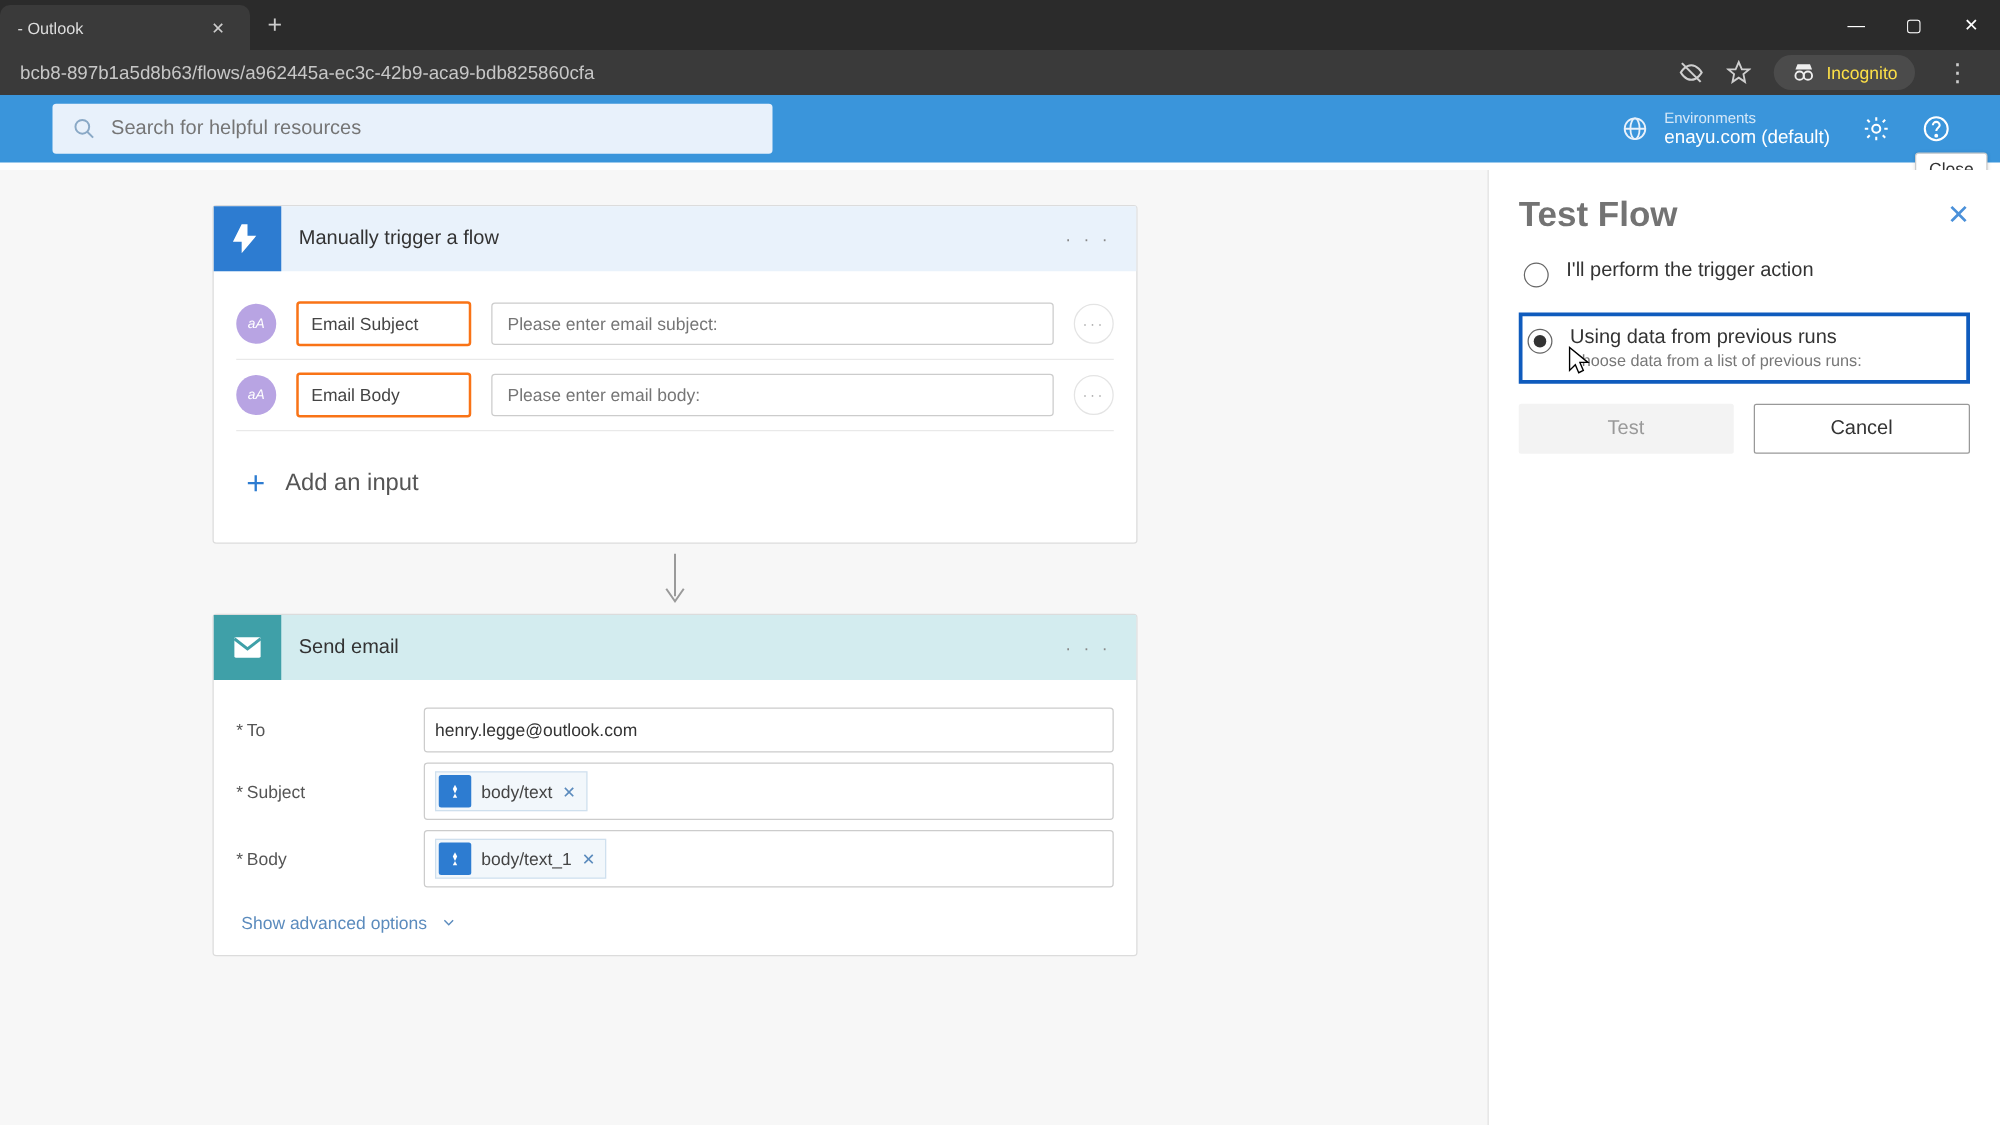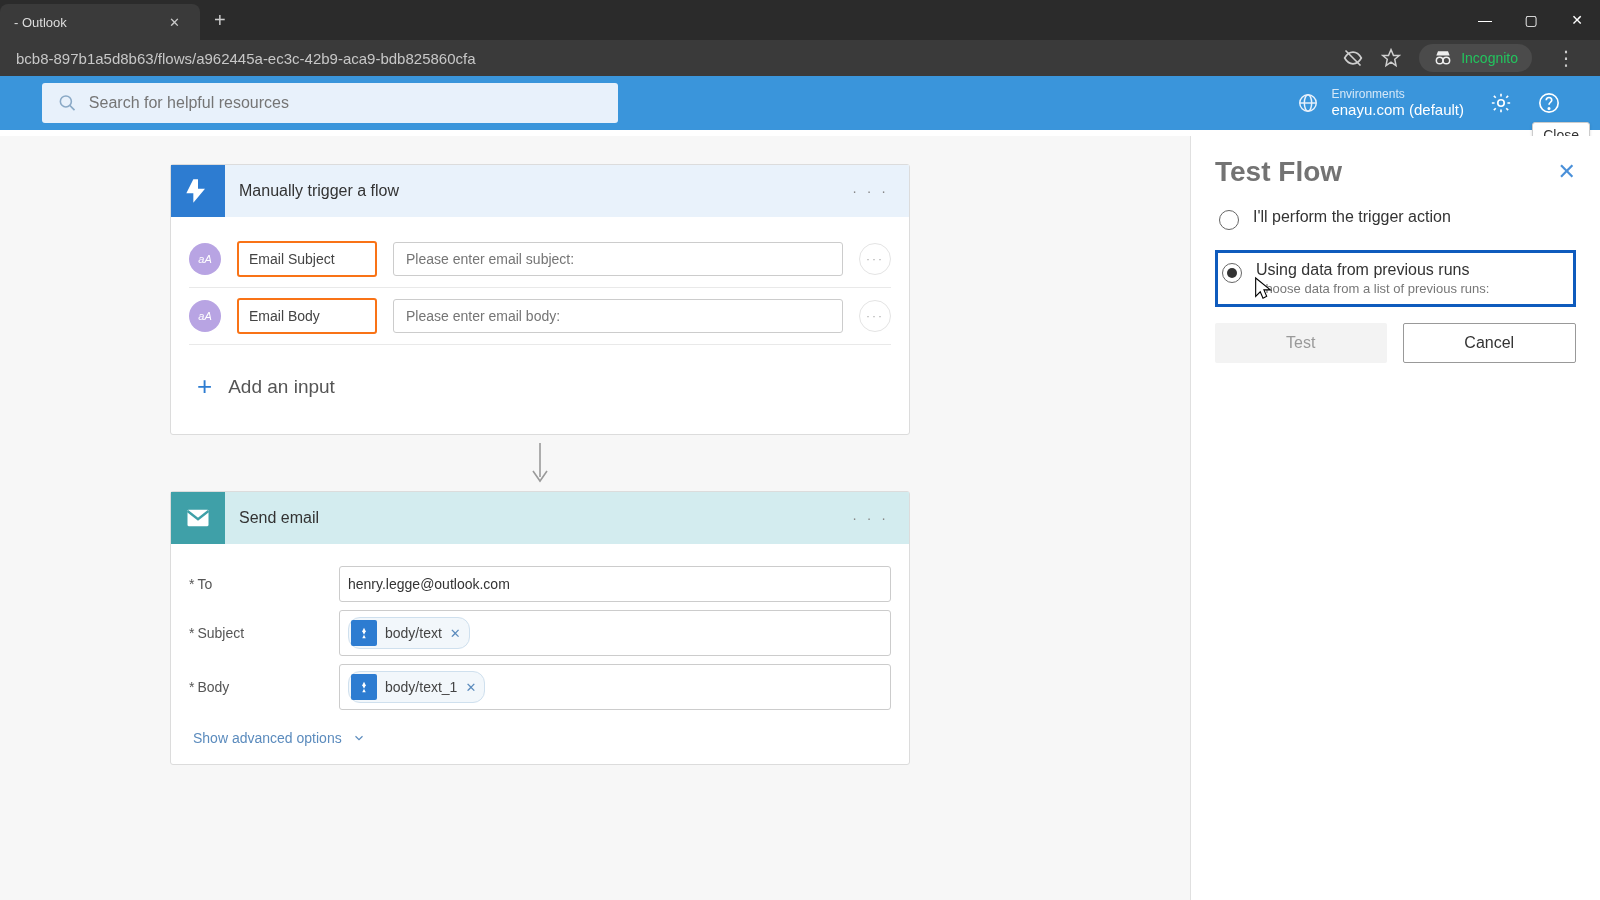--- a/index.html
+++ b/index.html
@@ -10,21 +10,21 @@
 .tab { background: #3a3a3a; height: 36px; margin-top: 4px; display: flex; align-items: center; padding: 0 14px; border-radius: 8px 8px 0 0; color: #ddd; font-size: 13px; min-width: 200px; }
 .tab-close { margin-left: auto; padding: 2px 6px; color: #ccc; cursor: pointer; }
 .new-tab { color: #ccc; font-size: 20px; padding: 0 14px; cursor: pointer; }
 .window-controls { margin-left: auto; display: flex; }
 .window-btn { width: 46px; height: 40px; display: flex; align-items: center; justify-content: center; color: #fff; font-size: 14px; }
 
 .address-row { background: #3a3a3a; height: 36px; display: flex; align-items: center; padding: 0 8px; }
 .url-text { color: #c7c7c7; font-size: 15px; margin-left: 8px; }
 .addr-icons { margin-left: auto; display: flex; align-items: center; gap: 18px; padding-right: 10px; }
 .addr-icon-svg { width: 20px; height: 20px; fill: #cfcfcf; }
-.incognito-badge { display: flex; align-items: center; gap: 8px; background: #4b4b4b; border-radius: 18px; padding: 4px 14px; color: #22c55e; font-size: 14px; }
+.incognito-badge { display: flex; align-items: center; gap: 8px; background: #4b4b4b; border-radius: 18px; padding: 4px 14px; color: #fde047; font-size: 14px; }
 .kebab { color: #ccc; font-size: 20px; padding: 0 6px; }
 
 
 .app-header { background: #3a95db; height: 54px; display: flex; align-items: center; padding: 0 40px; position: relative; }
 .search-wrap { background: #e8f1fb; border-radius: 3px; height: 40px; width: 576px; display: flex; align-items: center; padding: 0 16px; margin-left: 2px; }
 .search-icon-svg { width: 20px; height: 20px; stroke: #8aa9c6; fill: none; stroke-width: 2; }
 .search-input { border: none; background: transparent; outline: none; font-size: 16px; color: #666; margin-left: 12px; width: 100%; }
 .header-right { margin-left: auto; display: flex; align-items: center; gap: 26px; color: #fff; }
 .env-block { display: flex; align-items: center; gap: 12px; }
 .env-icon-svg { width: 22px; height: 22px; stroke: #e8f1fb; fill: none; stroke-width: 1.6; }
@@ -59,21 +59,21 @@
 .add-input-row { display: flex; align-items: center; gap: 16px; padding: 18px 8px; color: #555; font-size: 19px; }
 .plus { color: #2d7cd1; font-size: 26px; font-weight: 300; }
 
 .arrow-connector { display: flex; justify-content: center; padding: 6px 0; }
 .arrow-connector svg { width: 24px; height: 44px; stroke: #9a9a9a; fill: none; stroke-width: 1.6; }
 
 .form-row { display: flex; align-items: center; margin: 8px 0; }
 .form-label { width: 150px; font-size: 14px; color: #555; }
 .form-label .req { color: #555; margin-right: 3px; }
 .form-field { flex: 1; border: 1px solid #ccc; border-radius: 3px; padding: 6px 8px; min-height: 36px; display: flex; align-items: center; font-size: 14px; color: #333; }
-.token { display: inline-flex; align-items: center; background: #f2f7fb; border: 1px solid #cfe0ee; border-radius: 12px; padding: 2px 8px 2px 2px; font-size: 14px; color: #444; margin-right: 6px; }
+.token { display: inline-flex; align-items: center; background: #f2f7fb; border: 1px solid #cfe0ee; border-radius: 0; padding: 2px 8px 2px 2px; font-size: 14px; color: #444; margin-right: 6px; }
 .token-icon { width: 26px; height: 26px; background: #2d7cd1; border-radius: 2px; margin-right: 8px; display: flex; align-items: center; justify-content: center; }
 .token-icon svg { width: 14px; height: 14px; fill: #fff; }
 .token-x { margin-left: 8px; color: #5b8bbd; cursor: pointer; font-size: 13px; }
 .adv-row { display: flex; align-items: center; gap: 10px; padding: 12px 4px 4px; color: #5b8bbd; font-size: 14px; cursor: pointer; }
 .adv-row svg { width: 14px; height: 14px; stroke: #5b8bbd; fill: none; stroke-width: 2; }
 
 
 .side-panel { position: absolute; top: 136px; right: 0; bottom: 0; width: 410px; background: #fff; border-left: 1px solid #e0e0e0; padding: 20px 24px; }
 .panel-head { display: flex; align-items: center; justify-content: space-between; }
 .panel-title { font-size: 28px; font-weight: 600; color: #737373; }

